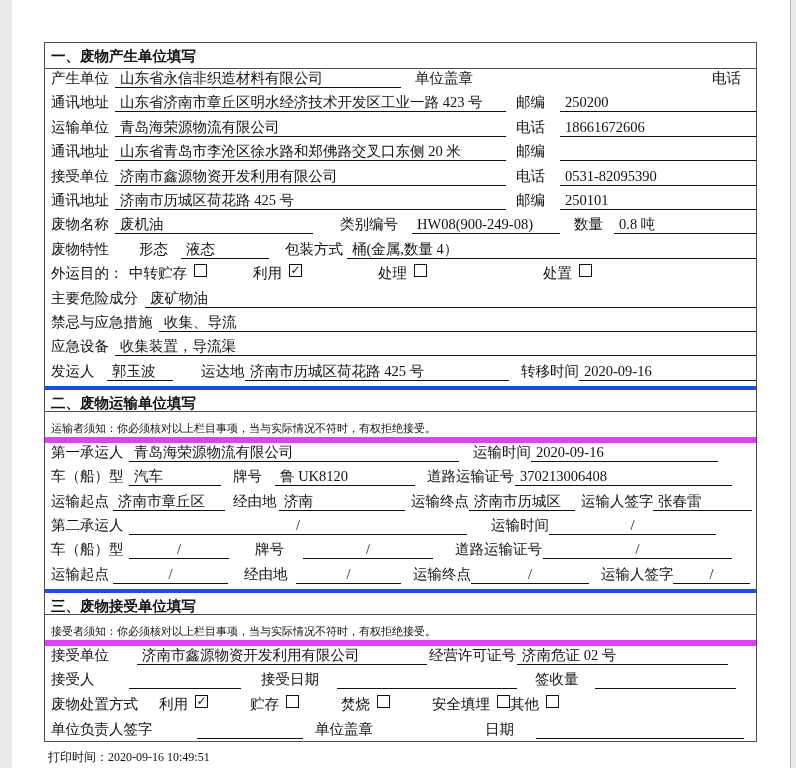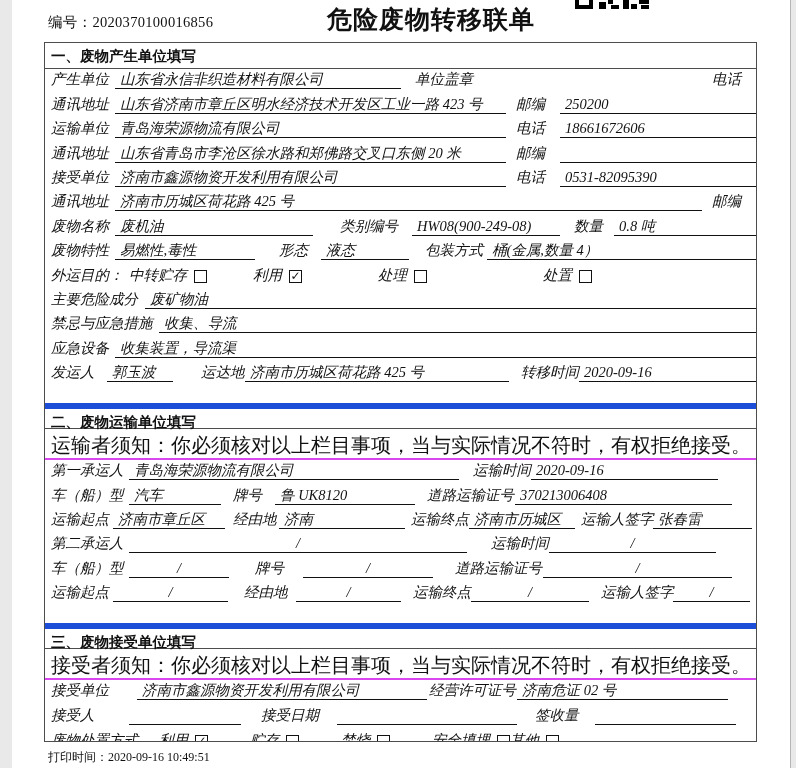--- a/index.html
+++ b/index.html
@@ -5,55 +5,39 @@
   * { margin:0; padding:0; box-sizing:border-box; }
   html,body { width:796px; height:768px; overflow:hidden; }
   body { background:#e9e9e9; font-family:"Liberation Serif","DejaVu Serif",serif; color:#111; position:relative; }
   .page { position:absolute; left:12px; top:0; width:779px; height:768px; background:#fff; border-right:1px solid #b5b5b5; }
   .doc-header { position:relative; height:42px; }
   .serial { position:absolute; left:36px; top:13px; font-size:14.5px; letter-spacing:.3px; }
   .doc-title { position:absolute; left:60px; right:0; top:3px; text-align:center; font-family:"Liberation Sans","DejaVu Sans",sans-serif; font-weight:bold; font-size:25px; letter-spacing:1px; }
   .qr-frag { position:absolute; left:563px; top:0; width:76px; height:9px; }
   .form-box { position:absolute; left:32px; top:42px; width:713px; height:700px; border:1.5px solid #4d4d4d; background:#fff; overflow:hidden; }
   .sec-title { height:26px; line-height:26px; padding-left:6px; font-family:"Liberation Sans","DejaVu Sans",sans-serif; font-weight:bold; font-size:14.5px; border-bottom:1px solid #4d4d4d; }
-  .bt { border-top:6px solid #1d4ed8;margin-top:17px; }
-  .notice { height:31px; line-height:33px; padding-left:6px; font-size:20px; border-bottom:2px solid #d946ef; white-space:nowrap; }
-  .row { display:flex; align-items:flex-end; padding:0 0 4px 6px; font-size:14.5px;font-style:italic; }
+  .bt { border-top:4px solid #1d4ed8; }
+  .notice { height:31px; line-height:33px; padding-left:6px; font-size:11px; border-bottom:6px solid #d946ef; white-space:nowrap; }
+  .row { display:flex; padding:0 0 4px 6px; font-size:14.5px; }
   .sec1 .row { height:24.4px; }
   .sec2 .row { height:24.3px; }
   .sec3 .row { height:24.6px; }
   .lbl { white-space:nowrap; flex-shrink:0; }
   .val { border-bottom:1px solid #111; white-space:nowrap; overflow:hidden; padding:0 5px; flex-shrink:0; height:19px; line-height:19px; }
   .vflex { flex:1 1 auto; }
   .vc { text-align:center; }
   .sp { flex:1 1 auto; }
   .cb { width:13px; height:13px; border:1.5px solid #111; margin-left:7px; flex-shrink:0; font-size:12px; line-height:11px; text-align:center; font-weight:bold; font-family:"DejaVu Sans",sans-serif; margin-bottom:2px; }
   .print-row { position:absolute; left:36px; top:749px; font-size:12px; white-space:nowrap; }
 </style>
 </head>
 <body>
 
 <div class="page">
 
-  <div class="doc-header">
-    <div class="serial"><span>编号：</span><span>2020370100016856</span></div>
-    <div class="doc-title">危险废物转移联单</div>
-    <svg class="qr-frag" viewBox="0 0 76 9" fill="#000">
-      <rect x="0" y="0" width="4" height="9"></rect>
-        <rect x="4" y="5" width="10" height="4"></rect>
-        <rect x="14" y="0" width="4" height="9"></rect>
-      <rect x="24" y="2" width="7" height="7"></rect>
-        <rect x="33" y="0" width="5" height="4"></rect>
-        <rect x="36" y="5" width="8" height="4"></rect>
-      <rect x="48" y="0" width="6" height="9"></rect>
-        <rect x="56" y="4" width="6" height="5"></rect>
-        <rect x="64" y="0" width="10" height="4"></rect>
-        <rect x="66" y="5" width="8" height="4"></rect>
-    </svg>
-  </div>
 
   <div class="form-box">
 
     <div class="sec1">
       <div class="sec-title">一、废物产生单位填写</div>
 
       <div class="row">
         <span class="lbl" style="width:64px">产生单位</span>
         <span class="val" style="width:286px">山东省永信非织造材料有限公司</span>
         <span class="lbl" style="margin-left:14px">单位盖章</span>
@@ -86,34 +70,34 @@
         <span class="lbl" style="width:64px">接受单位</span>
         <span class="val vflex" style="margin-right:10px">济南市鑫源物资开发利用有限公司</span>
         <span class="lbl" style="width:44px">电话</span>
         <span class="val" style="width:196px">0531-82095390</span>
       </div>
 
       <div class="row">
         <span class="lbl" style="width:64px">通讯地址</span>
         <span class="val vflex" style="margin-right:10px">济南市历城区荷花路 425 号</span>
         <span class="lbl" style="width:44px">邮编</span>
+        <span class="val" style="width:196px">250101</span>
       </div>
 
       <div class="row">
         <span class="lbl" style="width:64px">废物名称</span>
         <span class="val" style="width:198px">废机油</span>
         <span class="lbl" style="width:72px;margin-left:27px">类别编号</span>
         <span class="val" style="width:148px">HW08(900-249-08)</span>
         <span class="lbl" style="width:40px;margin-left:14px">数量</span>
         <span class="val vflex">0.8 吨</span>
       </div>
 
       <div class="row">
         <span class="lbl" style="width:64px">废物特性</span>
-        <span class="val" style="width:140px">易燃性,毒性</span>
         <span class="lbl" style="width:34px;margin-left:24px">形态</span>
         <span class="val" style="width:88px;margin-left:8px">液态</span>
         <span class="lbl" style="width:62px;margin-left:16px">包装方式</span>
         <span class="val vflex" style="">桶(金属,数量 4）</span>
       </div>
 
       <div class="row">
         <span class="lbl" style="width:78px">外运目的：</span>
         <span class="lbl">中转贮存</span>
         <span class="cb"></span>

